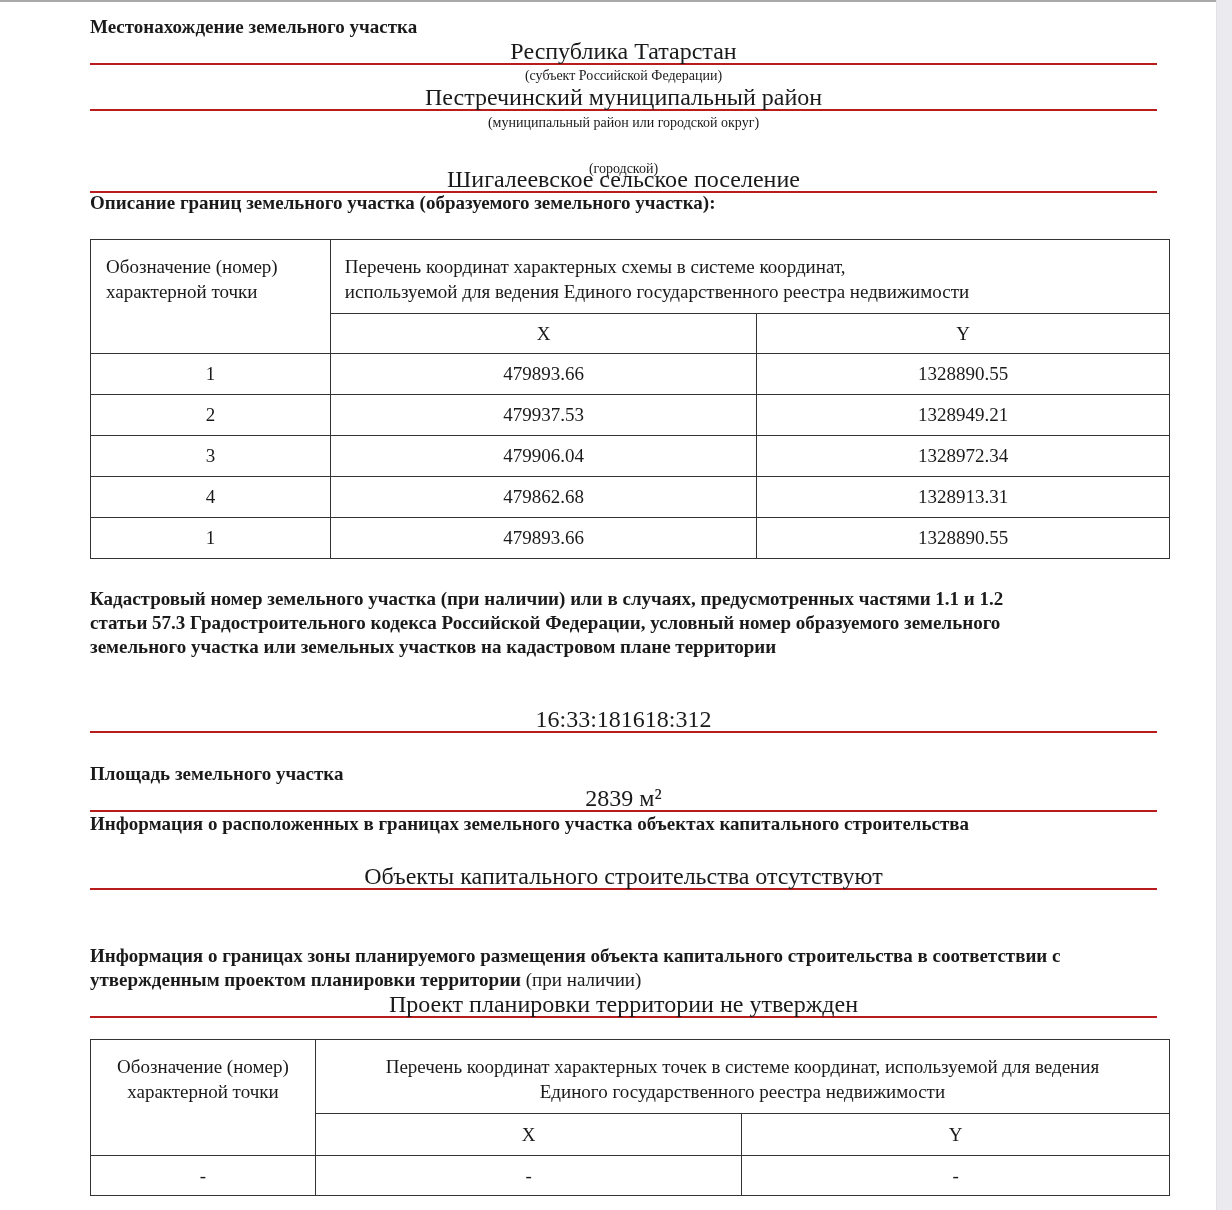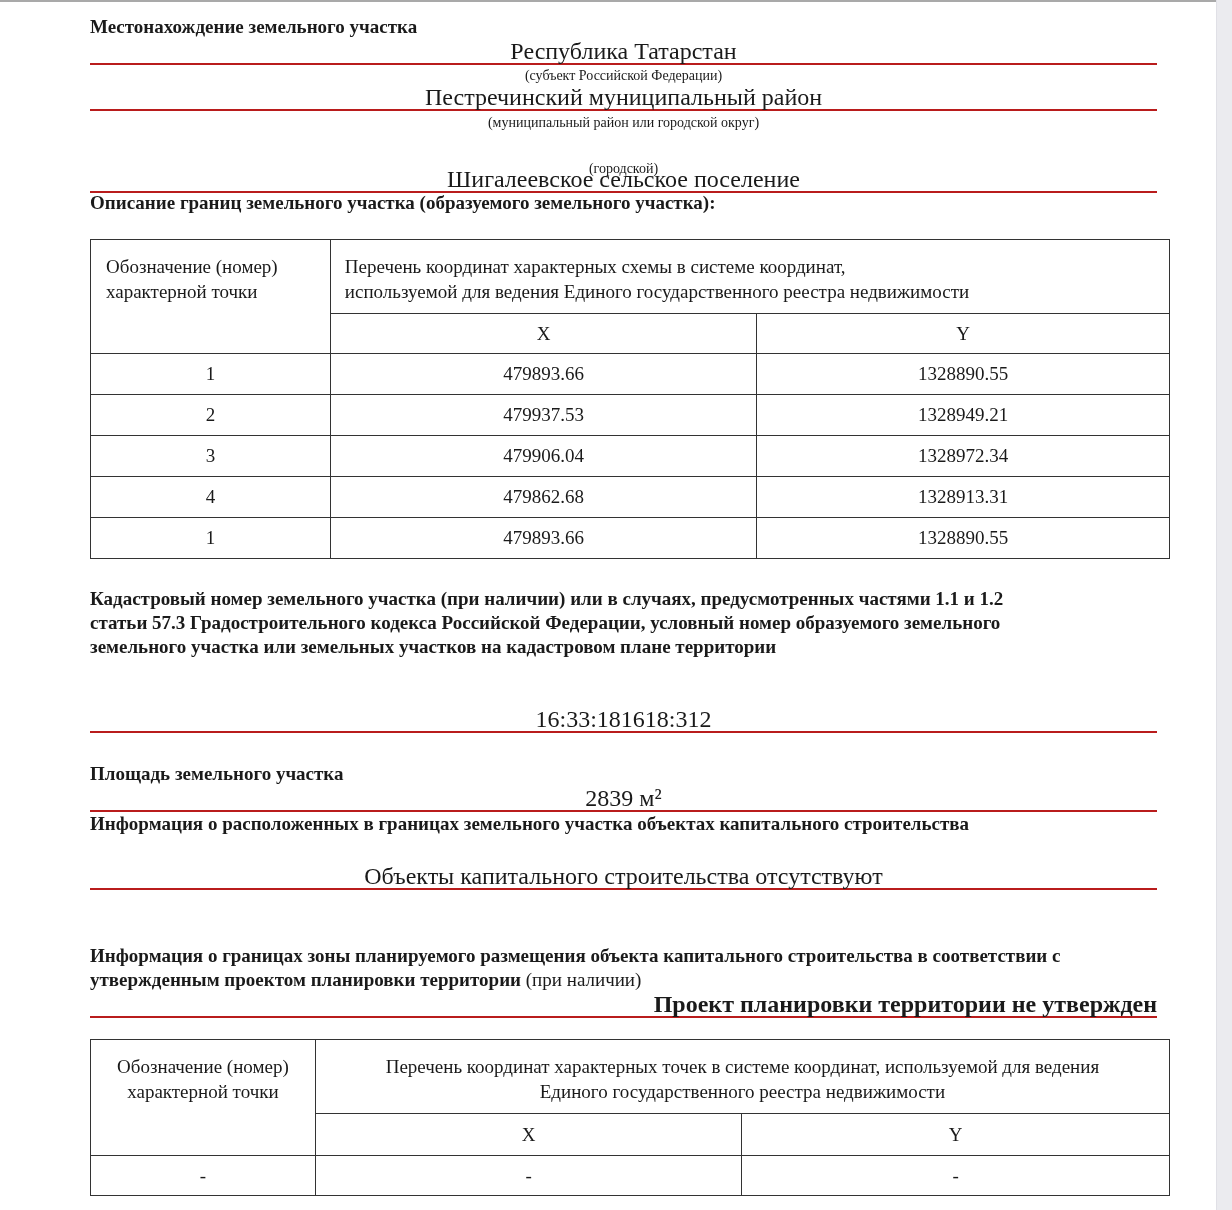--- a/index.html
+++ b/index.html
@@ -110,21 +110,21 @@
 <div class="abs heading" style="left:90px; top:762px;">Площадь земельного участка</div>
 <div class="line-field" style="top:786px;">2839 м²</div>
 
 <div class="abs heading" style="left:90px; top:812px;">Информация о расположенных в границах земельного участка объектах капитального строительства</div>
 <div class="line-field" style="top:864px;text-align:center;">Объекты капитального строительства отсутствуют</div>
 
 <div class="abs heading" style="left:90px; top:944px;">Информация о границах зоны планируемого размещения объекта капитального строительства в соответствии с</div>
 <div class="abs" style="left:90px; top:968px; font-size:19px; line-height:24px; white-space:nowrap;">
   <span class="bold">утвержденным проектом планировки территории</span><span class="plain"> (при наличии)</span>
 </div>
-<div class="line-field" style="top:992px; text-align:right;font-weight:bold;">Проект планировки территории не утвержден</div>
+<div class="line-field" style="top:992px; text-align:center;">Проект планировки территории не утвержден</div>
 
 <table class="coords t2" style="left:90px; top:1039px; width:1080px;">
   <colgroup>
     <col style="width:225px">
     <col style="width:427px">
     <col style="width:428px">
   </colgroup>
   <tbody>
       <tr style="height:74px;">
     <td class="left-header" rowspan="2">

